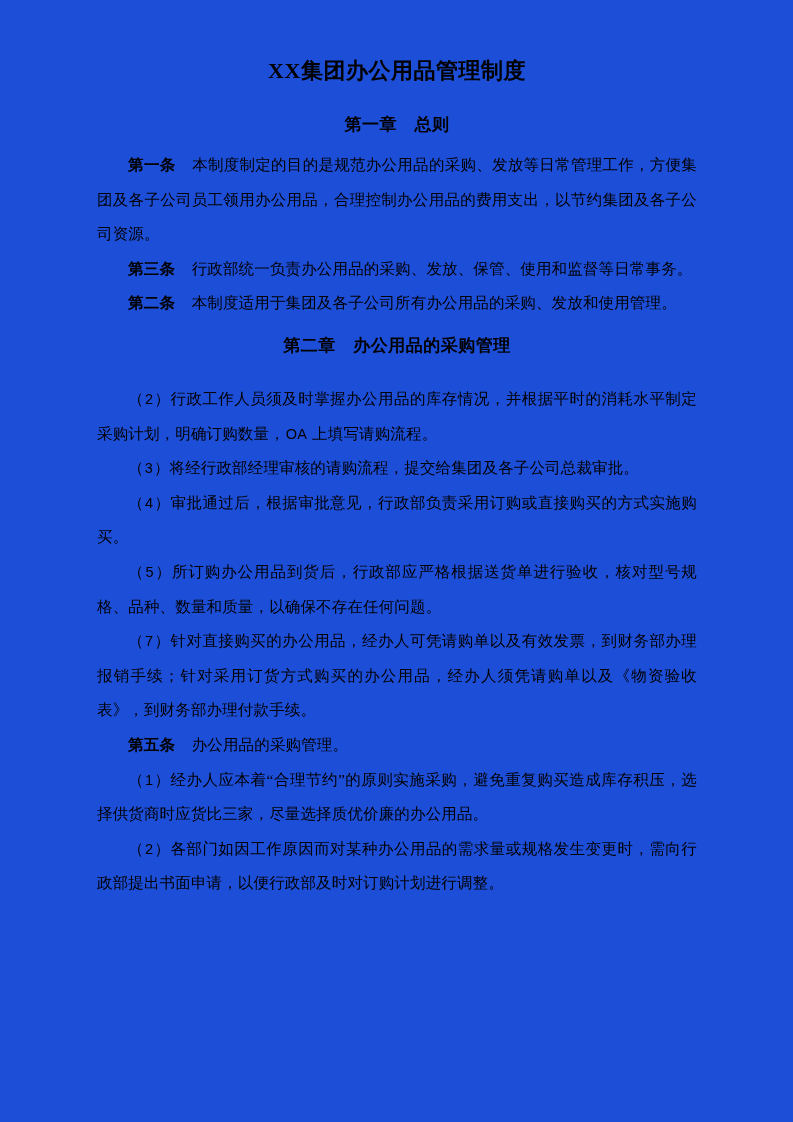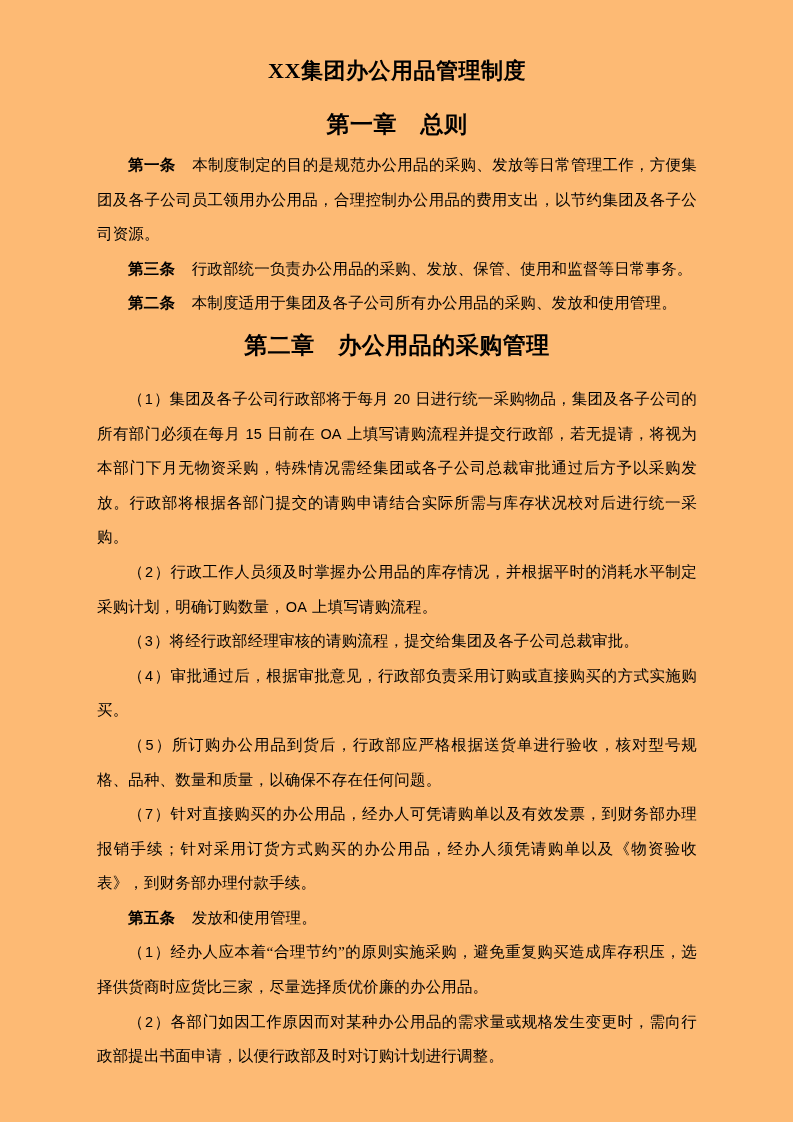--- a/index.html
+++ b/index.html
@@ -11,21 +11,21 @@
   body {
     font-family: "Liberation Serif", "DejaVu Serif", serif;
     color: #000000;
     -webkit-font-smoothing: antialiased;
   }
   .page {
     position: relative;
     width: 793px;
     height: 1122px;
     margin: 0 auto;
-    background: #fdba74;
+    background: #1d4ed8;
     box-sizing: border-box;
     overflow: hidden;
   }
   .content {
     position: absolute;
     left: 97px;
     top: 54px;
     width: 600px;
   }
 
@@ -35,21 +35,21 @@
     font-weight: bold;
     text-align: center;
     letter-spacing: 0.5px;
     line-height: 34px;
     margin: 0 0 22px 0;
     white-space: pre;
   }
 
   
   .chapter {
-    font-size: 23px;
+    font-size: 17px;
     font-weight: bold;
     text-align: center;
     line-height: 30px;
     margin: 0 0 8px 0;
     letter-spacing: 0.5px;
     white-space: pre;
   }
   .chapter.ch2 {
     margin-top: 10px;
     margin-bottom: 21px;
@@ -91,25 +91,24 @@
   <div class="content">
 
     <h1 class="doc-title">XX集团办公用品管理制度</h1>
 
     <div id="chapters-container">
         <h2 class="chapter">第一章　总则</h2>
         <p class="para article"><span class="art-label">第一条</span><span class="art-gap"></span><span class="para-text">本制度制定的目的是规范办公用品的采购、发放等日常管理工作，方便集团及各子公司员工领用办公用品，合理控制办公用品的费用支出，以节约集团及各子公司资源。</span></p>
         <p class="para article"><span class="art-label">第三条</span><span class="art-gap"></span><span class="para-text">行政部统一负责办公用品的采购、发放、保管、使用和监督等日常事务。</span></p>
         <p class="para article"><span class="art-label">第二条</span><span class="art-gap"></span><span class="para-text">本制度适用于集团及各子公司所有办公用品的采购、发放和使用管理。</span></p>
         <h2 class="chapter ch2">第二章　办公用品的采购管理</h2>
-        <p class="para"><span class="para-text">（<span class="latin">1</span>）集团及各子公司行政部将于每月 <span class="latin">20</span> 日进行统一采购物品，集团及各子公司的所有部门必须在每月 <span class="latin">15</span> 日前在 <span class="latin">OA</span> 上填写请购流程并提交行政部，若无提请，将视为本部门下月无物资采购，特殊情况需经集团或各子公司总裁审批通过后方予以采购发放。行政部将根据各部门提交的请购申请结合实际所需与库存状况校对后进行统一采购。</span></p>
         <p class="para"><span class="para-text">（<span class="latin">2</span>）行政工作人员须及时掌握办公用品的库存情况，并根据平时的消耗水平制定采购计划，明确订购数量，<span class="latin">OA</span> 上填写请购流程。</span></p>
         <p class="para"><span class="para-text">（<span class="latin">3</span>）将经行政部经理审核的请购流程，提交给集团及各子公司总裁审批。</span></p>
         <p class="para"><span class="para-text">（<span class="latin">4</span>）审批通过后，根据审批意见，行政部负责采用订购或直接购买的方式实施购买。</span></p>
         <p class="para"><span class="para-text">（<span class="latin">5</span>）所订购办公用品到货后，行政部应严格根据送货单进行验收，核对型号规格、品种、数量和质量，以确保不存在任何问题。</span></p>
         <p class="para"><span class="para-text">（<span class="latin">7</span>）针对直接购买的办公用品，经办人可凭请购单以及有效发票，到财务部办理报销手续；针对采用订货方式购买的办公用品，经办人须凭请购单以及《物资验收表》，到财务部办理付款手续。</span></p>
-        <p class="para article"><span class="art-label">第五条</span><span class="art-gap"></span><span class="para-text">发放和使用管理。</span></p>
+        <p class="para article"><span class="art-label">第五条</span><span class="art-gap"></span><span class="para-text">办公用品的采购管理。</span></p>
         <p class="para"><span class="para-text">（<span class="latin">1</span>）经办人应本着“合理节约”的原则实施采购，避免重复购买造成库存积压，选择供货商时应货比三家，尽量选择质优价廉的办公用品。</span></p>
         <p class="para"><span class="para-text">（<span class="latin">2</span>）各部门如因工作原因而对某种办公用品的需求量或规格发生变更时，需向行政部提出书面申请，以便行政部及时对订购计划进行调整。</span></p>
       </div>
 
   </div>
 </div>
 
 </body></html>

